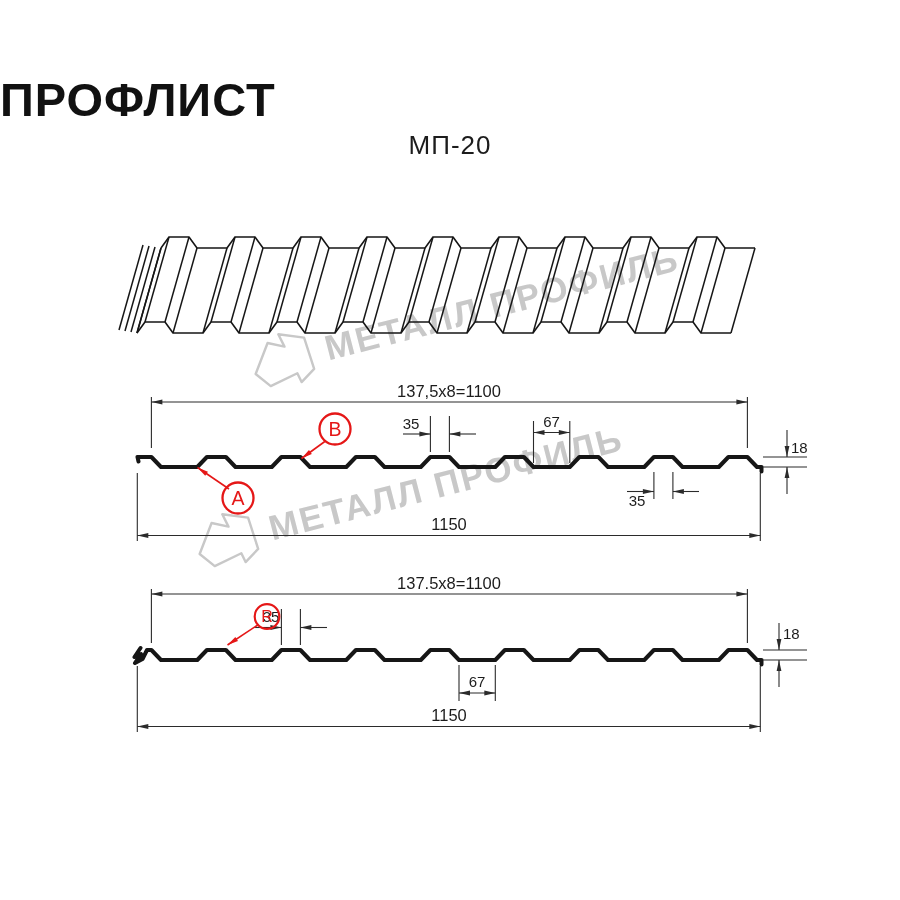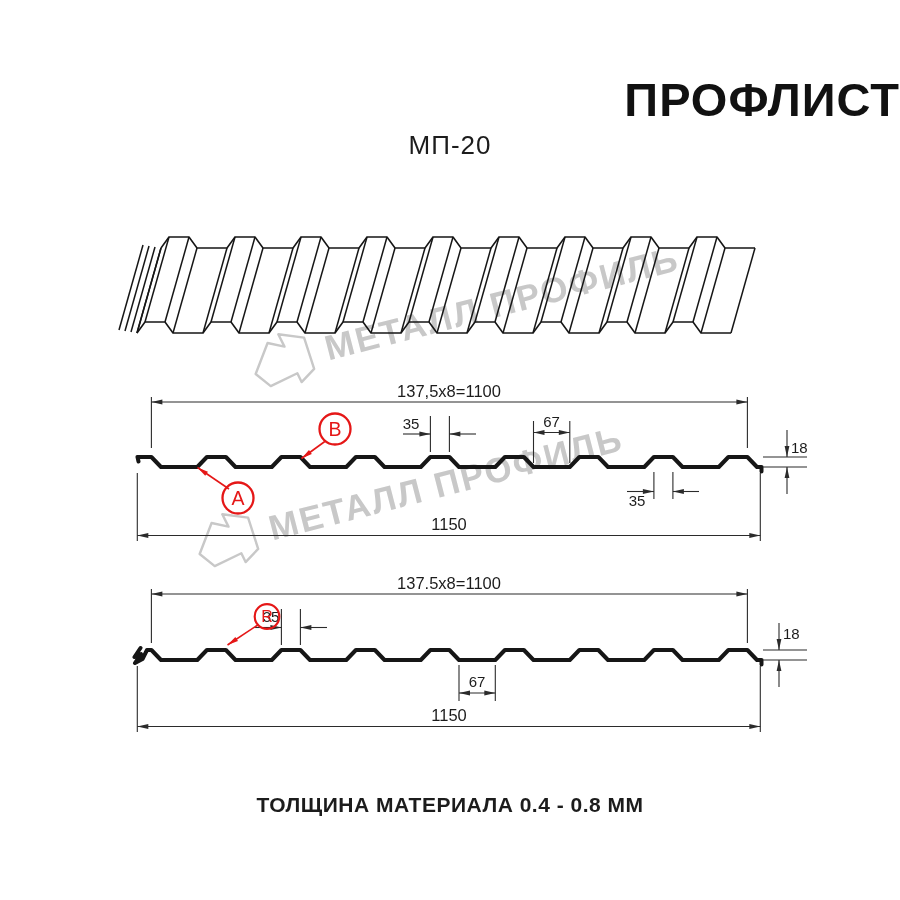--- a/index.html
+++ b/index.html
@@ -1,18 +1,18 @@
 <!DOCTYPE html>
 <html><head>
 <meta charset="utf-8">
 <style>
   html,body{margin:0;padding:0;background:#fff;}
   .page{position:relative;width:900px;height:900px;background:#fff;overflow:hidden;
         font-family:"Liberation Sans","DejaVu Sans",sans-serif;}
-  .title{position:absolute;left:0;top:72px;width:900px;text-align:right;
+  .title{position:absolute;left:0;top:72px;width:900px;text-align:left;
          font-size:47px;font-weight:800;letter-spacing:1px;color:#111;}
   .subtitle{position:absolute;left:0;top:130px;width:900px;text-align:center;
             font-size:26px;font-weight:500;letter-spacing:1px;color:#1c1c1c;}
   .footnote{position:absolute;left:0;top:793px;width:900px;text-align:center;
             font-size:21px;font-weight:600;letter-spacing:.5px;color:#1c1c1c;}
   .wm{position:absolute;display:flex;align-items:center;gap:14px;color:#c8c8c8;
       transform:rotate(-14.5deg);transform-origin:0 50%;font-weight:700;
       font-size:35px;letter-spacing:2px;white-space:nowrap;}
   .wm1{left:252px;top:340px;}
   .wm2{left:196px;top:520px;}
@@ -190,14 +190,13 @@
     <g id="leaders">
         <line x1="229" y1="489" x2="197.5" y2="467.5" stroke="#e51717" stroke-width="1.6"></line>
         <polygon points="197.5,467.5 205.2324640538292,475.683458905392 207.93843316320587,471.7188995125843" fill="#e51717"></polygon>
         <line x1="325.5" y1="441" x2="301.5" y2="458.5" stroke="#e51717" stroke-width="1.6"></line>
         <polygon points="301.5,458.5 311.8020960102588,453.9583243405754 308.97406965450153,450.07988819553685" fill="#e51717"></polygon>
         <line x1="258.5" y1="624.5" x2="227.5" y2="645" stroke="#e51717" stroke-width="1.6"></line>
         <polygon points="227.5,645 237.99907696869445,640.9343656330863 235.35143685152497,636.9306171632203" fill="#e51717"></polygon>
       </g>
   </svg>
 
-  <div class="footnote">ТОЛЩИНА МАТЕРИАЛА 0.4 - 0.8 ММ</div>
 </div>
 
 </body></html>

